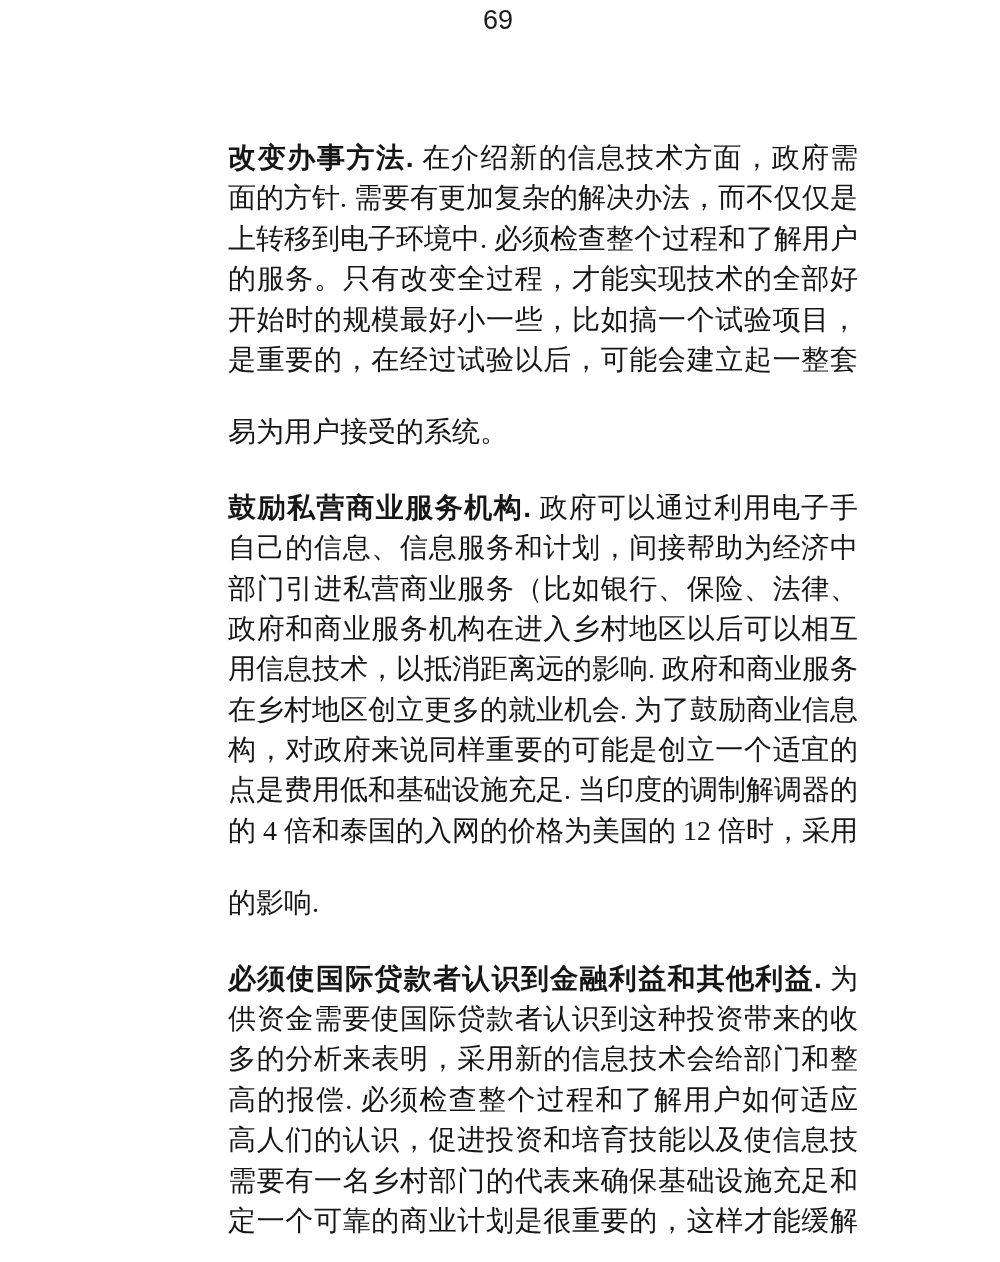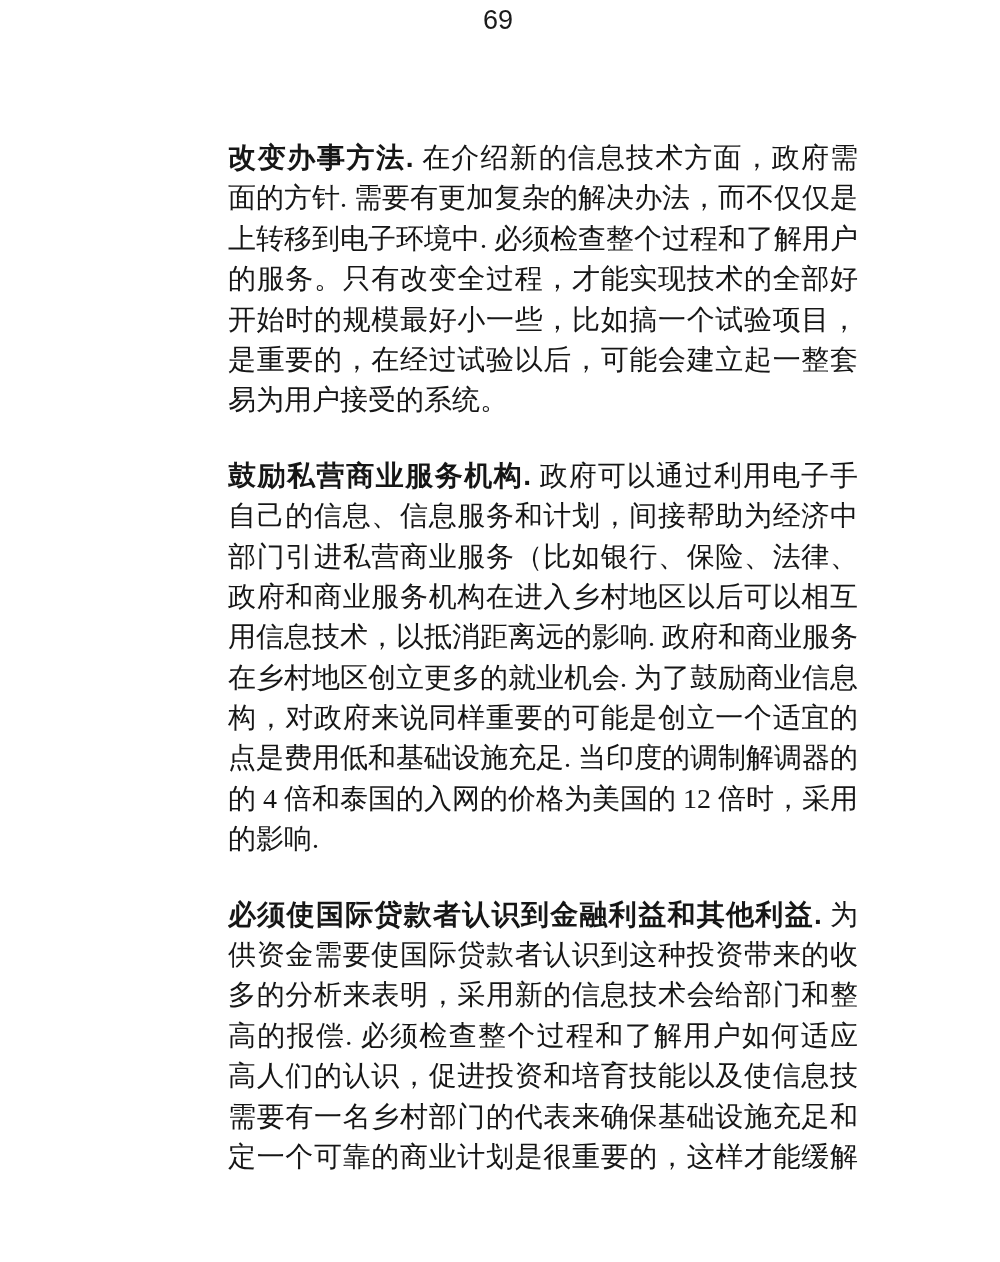--- a/index.html
+++ b/index.html
@@ -35,20 +35,21 @@
   .line {
     font-size: 28px;
     line-height: 40.4px;
     text-align: justify;
     text-align-last: justify;
     overflow: hidden;
     max-height: 40.4px;
   }
   .line.short {
     text-align-last: left;
+    margin-top: 32px;
   }
   .para-heading {
     font-weight: 700;
     font-family: "Liberation Sans", "DejaVu Sans", sans-serif;
     letter-spacing: 0.5px;
   }
 </style>
 </head>
 <body>
 

